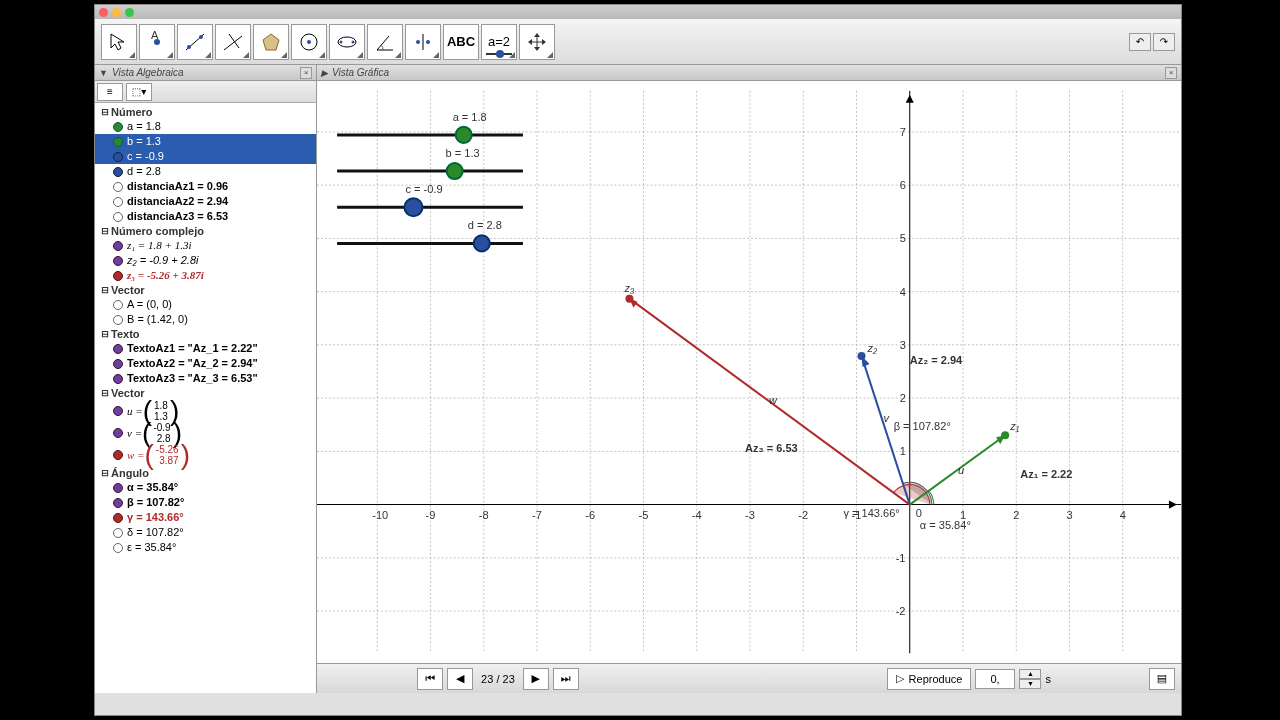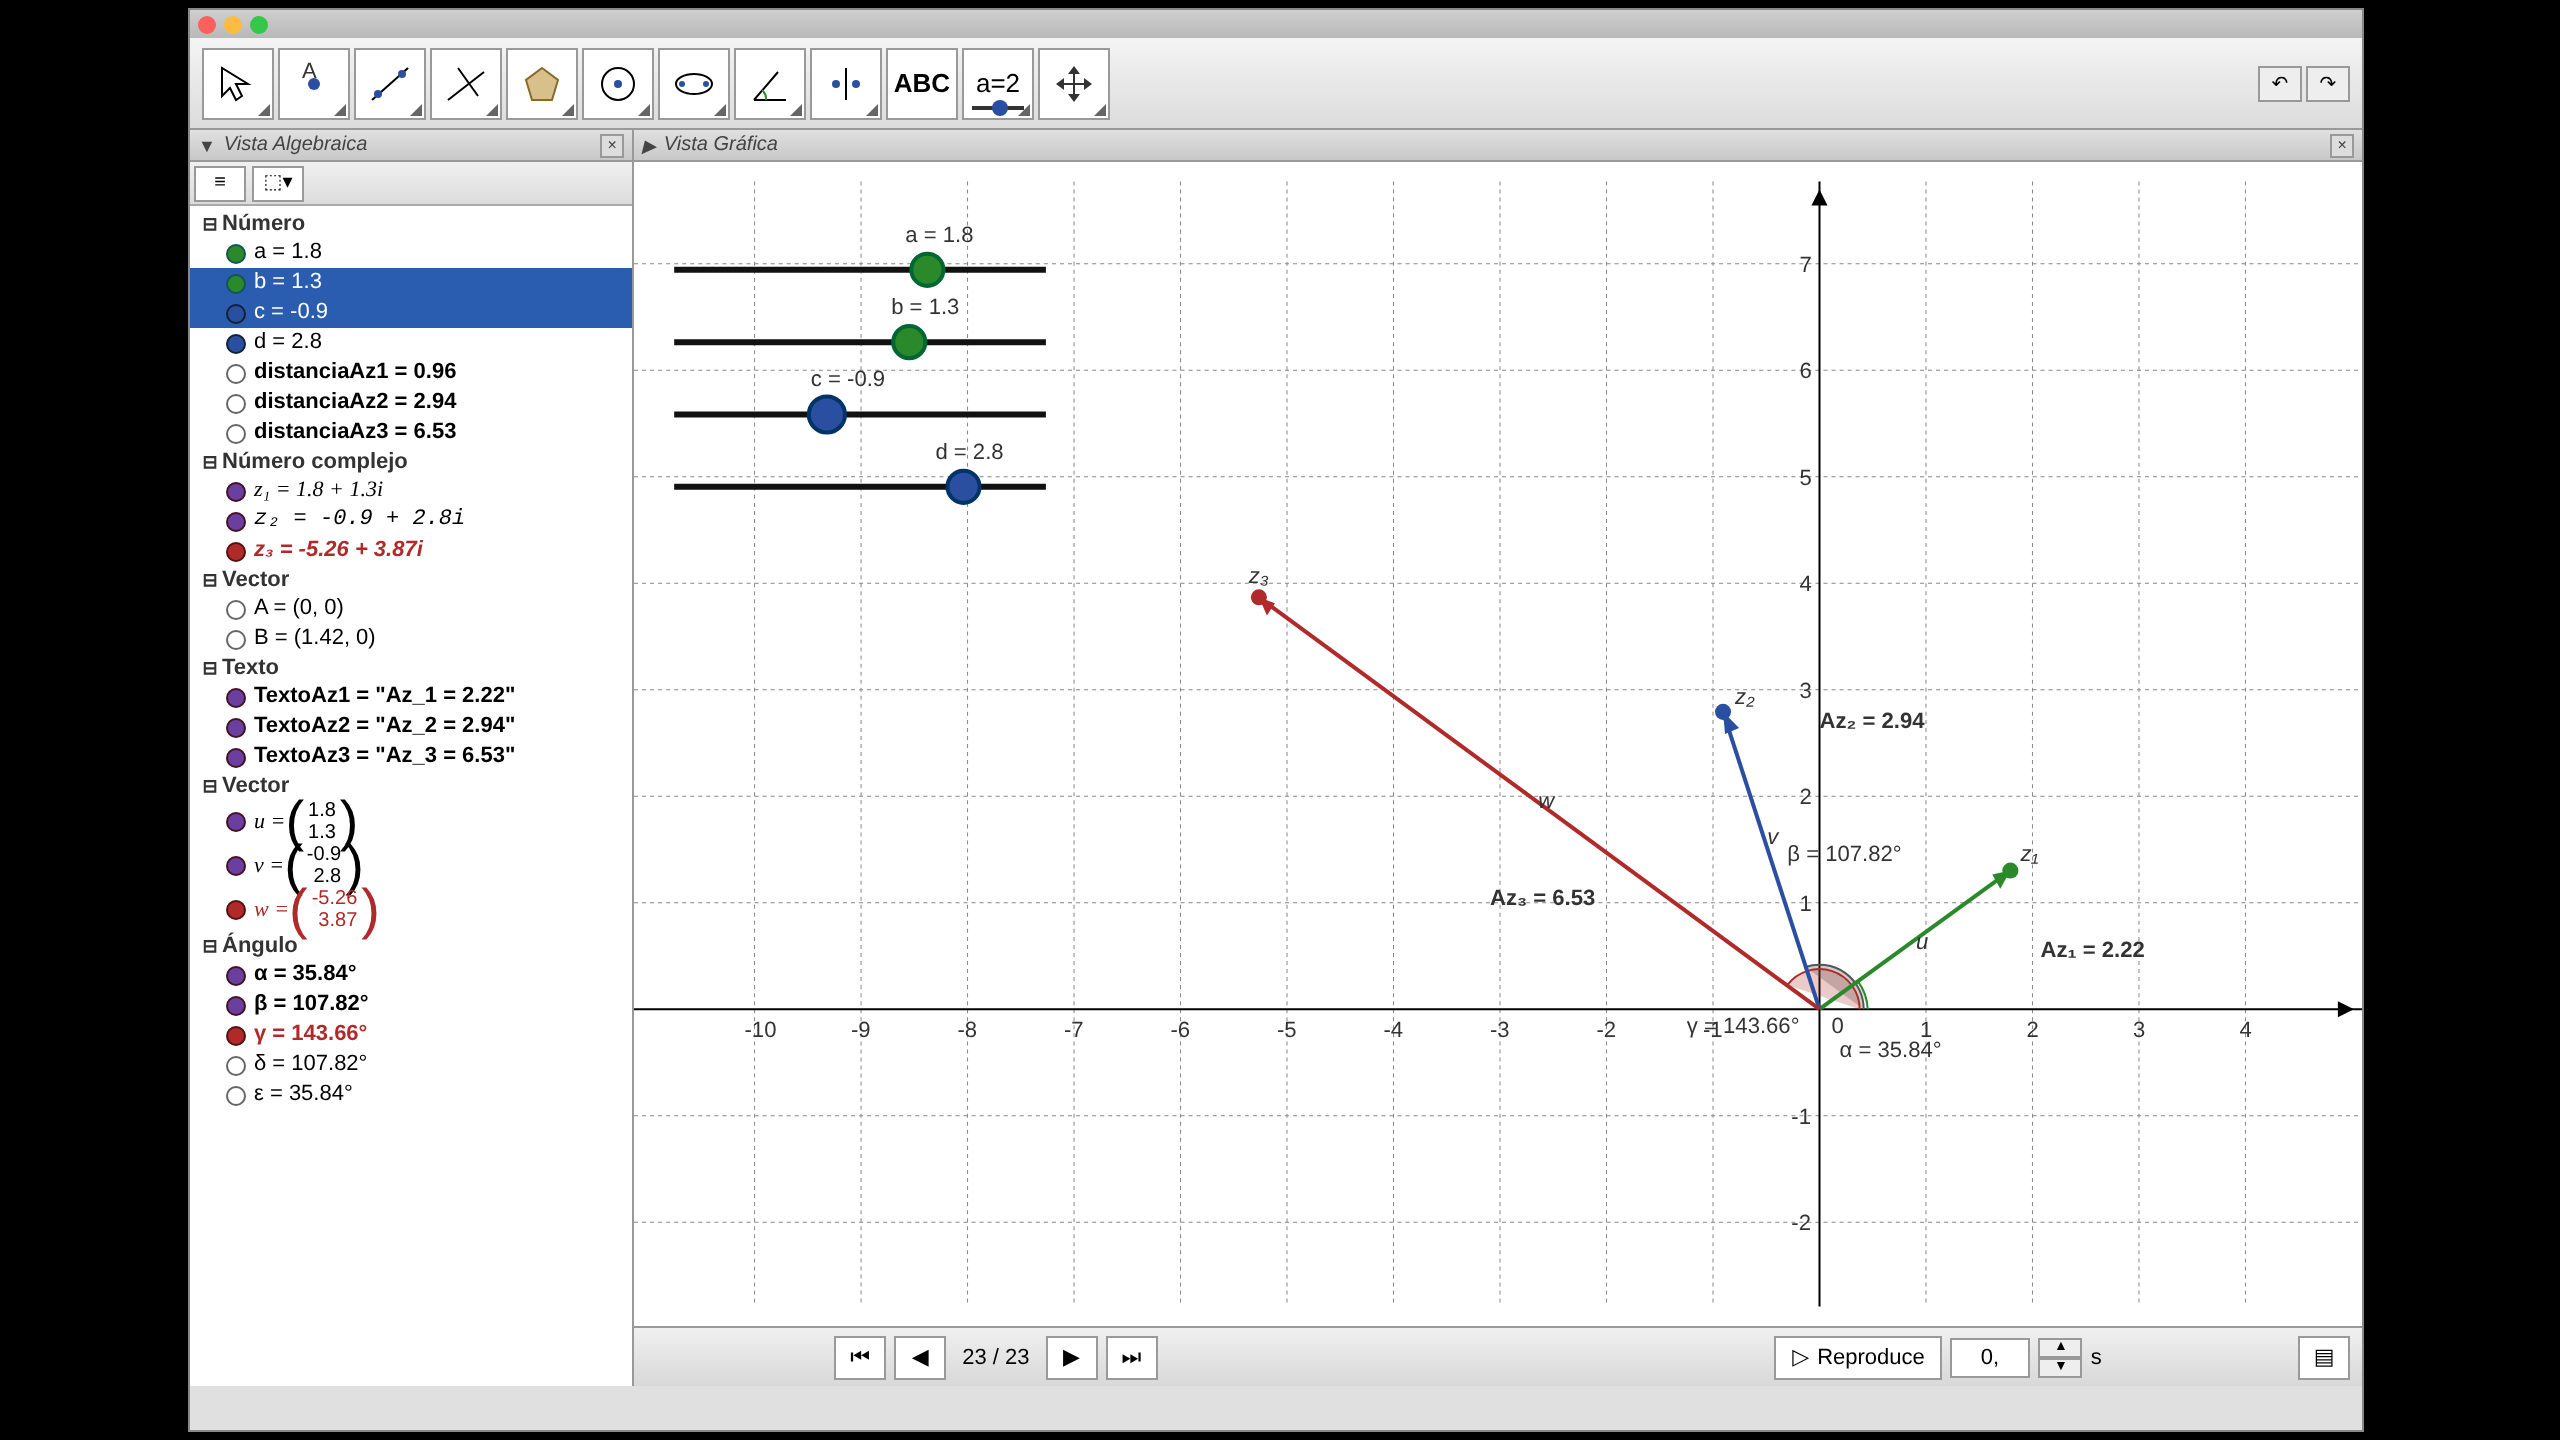--- a/index.html
+++ b/index.html
@@ -192,25 +192,25 @@
         <div class="cat">
             <span class="tw">⊟</span>
             <span>Número complejo</span>
           </div>
         <div class="item">
             <span class="dot filled-purple"></span>
             <span class="txt" style="font-family:serif;font-style:italic">z₁ = 1.8 + 1.3i</span>
           </div>
         <div class="item">
             <span class="dot filled-purple"></span>
-            <span class="txt" style="font-family:Liberation Mono, monospace;font-style:italic">z₂ = -0.9 + 2.8i</span>
+            <span class="txt" style="font-family:Liberation Sans, sans-serif;font-style:italic">z₂ = -0.9 + 2.8i</span>
           </div>
         <div class="item">
             <span class="dot red"></span>
-            <span class="txt" style="font-family:Liberation Sans, sans-serif;font-style:italic;color:#b02a2a;font-weight:bold">z₃ = -5.26 + 3.87i</span>
+            <span class="txt" style="font-family:Liberation Serif, serif;font-style:italic;color:#b02a2a;font-weight:bold">z₃ = -5.26 + 3.87i</span>
           </div>
 
         <div class="cat">
             <span class="tw">⊟</span>
             <span>Vector</span>
           </div>
         <div class="item">
             <span class="dot open"></span>
             <span class="txt">A = (0, 0)</span>
           </div>

